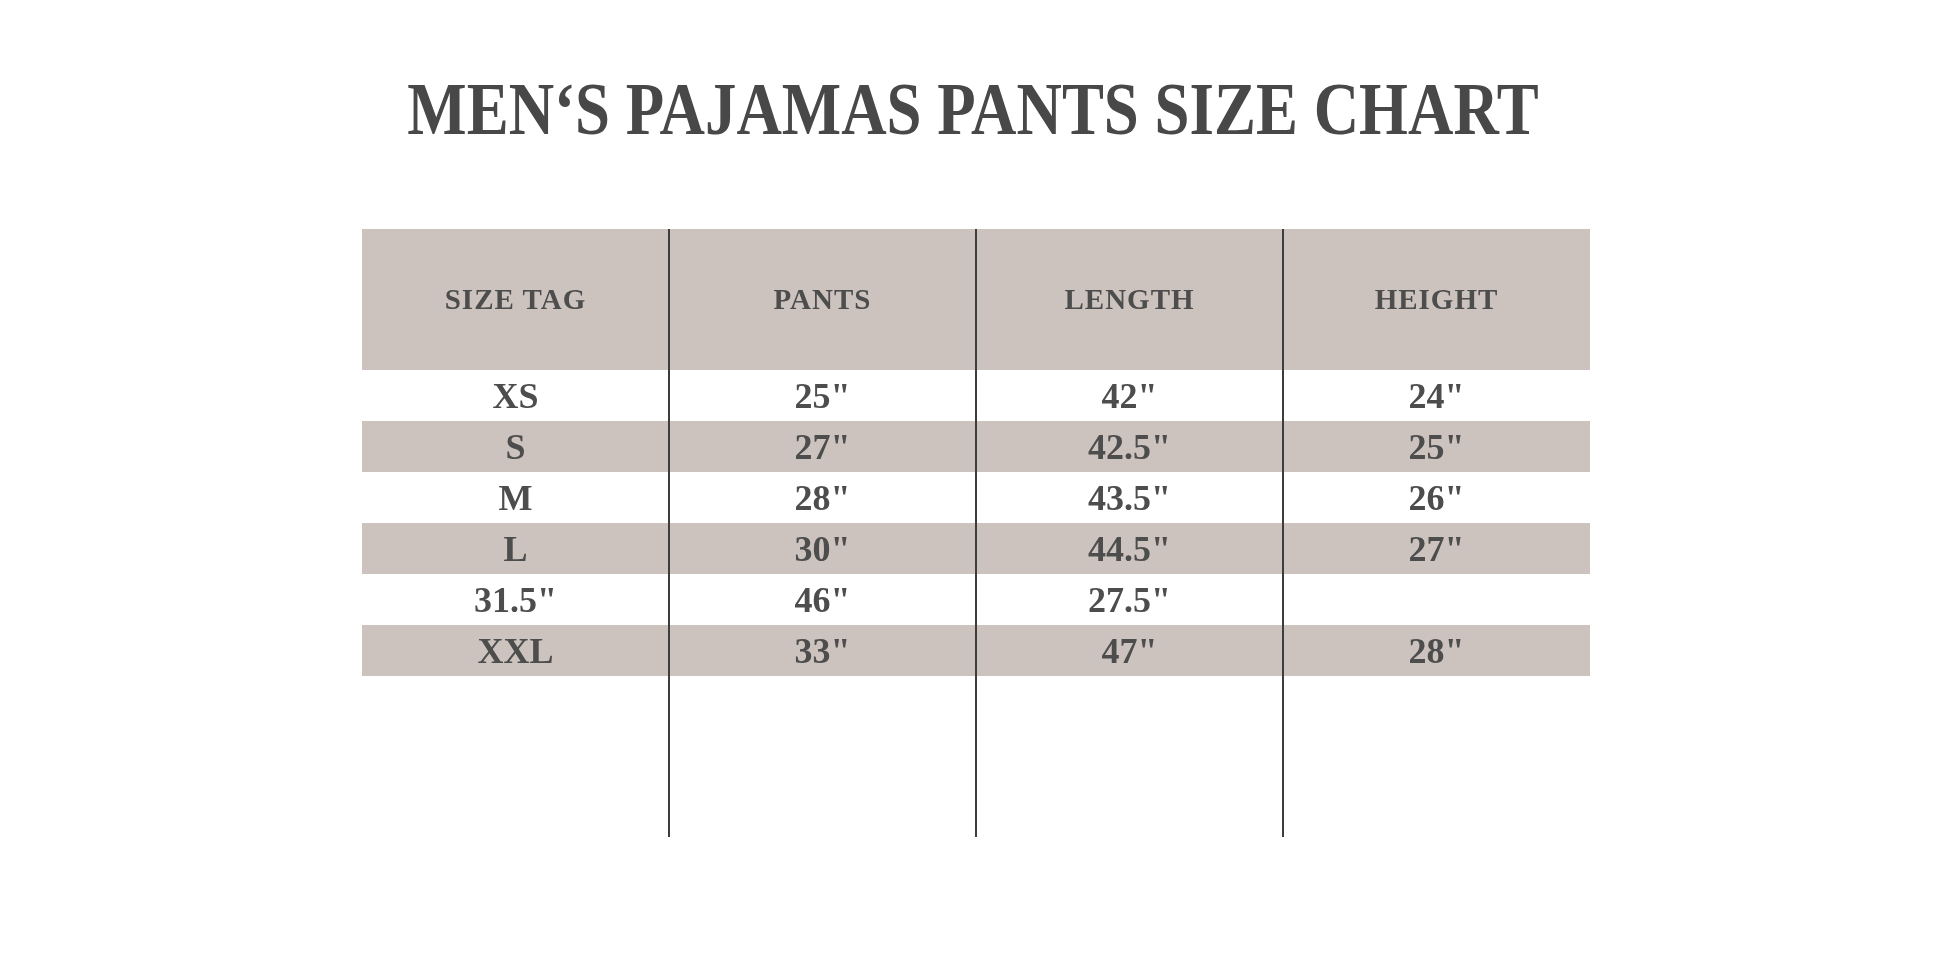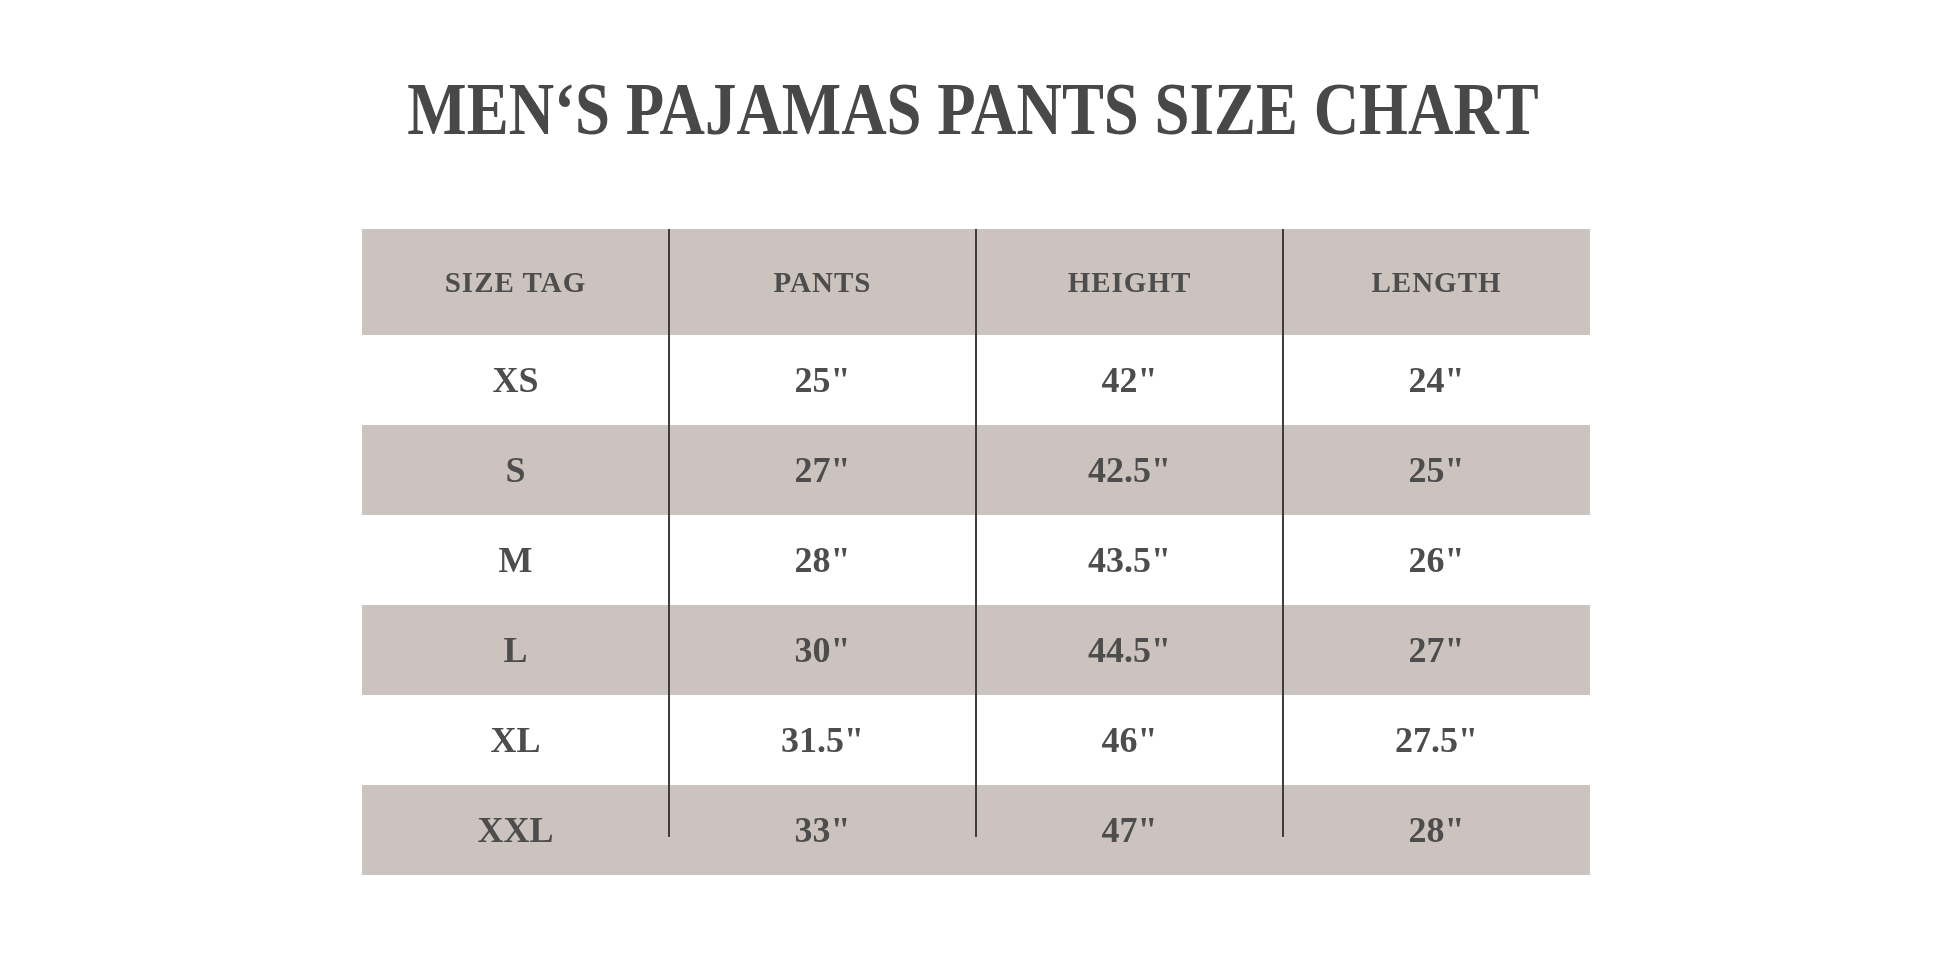--- a/index.html
+++ b/index.html
@@ -37,25 +37,25 @@
     top: 229px;
     width: 1228px;
     height: 608px;
   }
   .row {
     display: grid;
     grid-template-columns: repeat(4, 307px);
     align-items: center;
   }
   .row.header {
-    height: 106px;
+    height: 141px;
     background: var(--band, #ccc3bf);
   }
   .row.data {
-    height: 90px;
+    height: 51px;
     background: #ffffff;
   }
   .row.data.shaded {
     background: var(--band, #ccc3bf);
   }
   .cell {
     text-align: center;
     font-weight: bold;
     color: var(--text, #4d4d4d);
     font-size: 36px;
@@ -81,22 +81,22 @@
 
 <div class="canvas">
 
   <h1 class="title">MEN‘S PAJAMAS PANTS SIZE CHART</h1>
 
   <div class="size-table">
 
     <div class="row header">
       <div class="cell">SIZE TAG</div>
       <div class="cell">PANTS</div>
+      <div class="cell">LENGTH</div>
       <div class="cell">HEIGHT</div>
-      <div class="cell">LENGTH</div>
     </div>
 
     <div class="row data">
       <div class="cell">XS</div>
       <div class="cell">25"</div>
       <div class="cell">42"</div>
       <div class="cell">24"</div>
     </div>
 
     <div class="row data shaded">
@@ -114,21 +114,20 @@
     </div>
 
     <div class="row data shaded">
       <div class="cell">L</div>
       <div class="cell">30"</div>
       <div class="cell">44.5"</div>
       <div class="cell">27"</div>
     </div>
 
     <div class="row data">
-      <div class="cell">XL</div>
       <div class="cell">31.5"</div>
       <div class="cell">46"</div>
       <div class="cell">27.5"</div>
     </div>
 
     <div class="row data shaded">
       <div class="cell">XXL</div>
       <div class="cell">33"</div>
       <div class="cell">47"</div>
       <div class="cell">28"</div>

